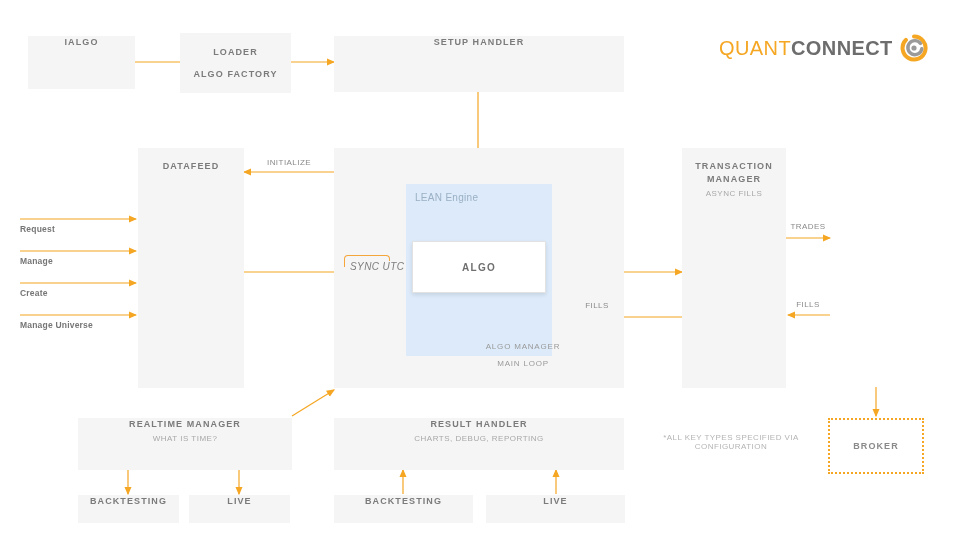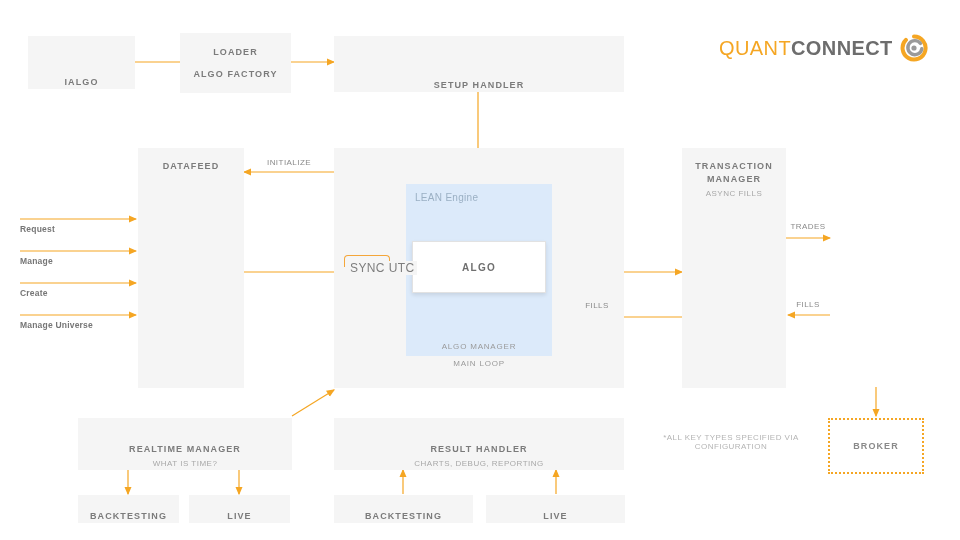--- a/index.html
+++ b/index.html
@@ -13,21 +13,21 @@
   }
   #canvas{position:absolute;left:0;top:0;width:960px;height:540px;}
 
   
   .box{
     position:absolute;
     background:#f5f5f5;
     display:flex;
     flex-direction:column;
     align-items:center;
-    justify-content:flex-end;
+    justify-content:flex-start;
     box-sizing:border-box;
     text-align:center;
   }
   .box .ttl{
     color:#7b7b7b;
     font-size:9px;
     font-weight:bold;
     letter-spacing:1.1px;
     line-height:13px;
     white-space:pre-line;
@@ -60,21 +60,21 @@
     border:1px solid #e2e2e2;
     box-shadow:0 2px 4px rgba(0,0,0,.10);
     display:flex;align-items:center;justify-content:center;
     box-sizing:border-box;
   }
   .algo-box span{
     color:#6f6f6f;font-size:10px;font-weight:bold;letter-spacing:1.3px;
   }
   .inner-cap{
     position:absolute;
-    color:#9a9a9a;font-size:8px;letter-spacing:.8px;text-align:center;
+    color:#9a9a9a;font-size:8px;letter-spacing:.8px;text-align:center;padding-left:44px;
   }
 
   
   .lbl{
     position:absolute;
     color:#8a8a8a;
     font-size:8px;
     letter-spacing:.45px;
     white-space:pre-line;
     text-align:center;
@@ -92,22 +92,23 @@
   .sync-pill{
     position:absolute;
     border:1px solid #f4a63a;
     border-bottom:none;
     border-radius:4px 4px 0 0;
     box-sizing:border-box;
     background:transparent;
   }
   .sync-txt{
     position:absolute;
-    color:#7d7d7d;font-size:12px;letter-spacing:.4px;background:#f5f5f5;
+    color:#7d7d7d;font-size:10px;letter-spacing:.4px;background:#f5f5f5;
     padding:0 2px;
+    font-style:italic;
   }
 
   
   .broker{
     position:absolute;
     background:#ffffff;
     border:2px dotted #f5a623;
     box-sizing:border-box;
     display:flex;align-items:center;justify-content:center;
   }

